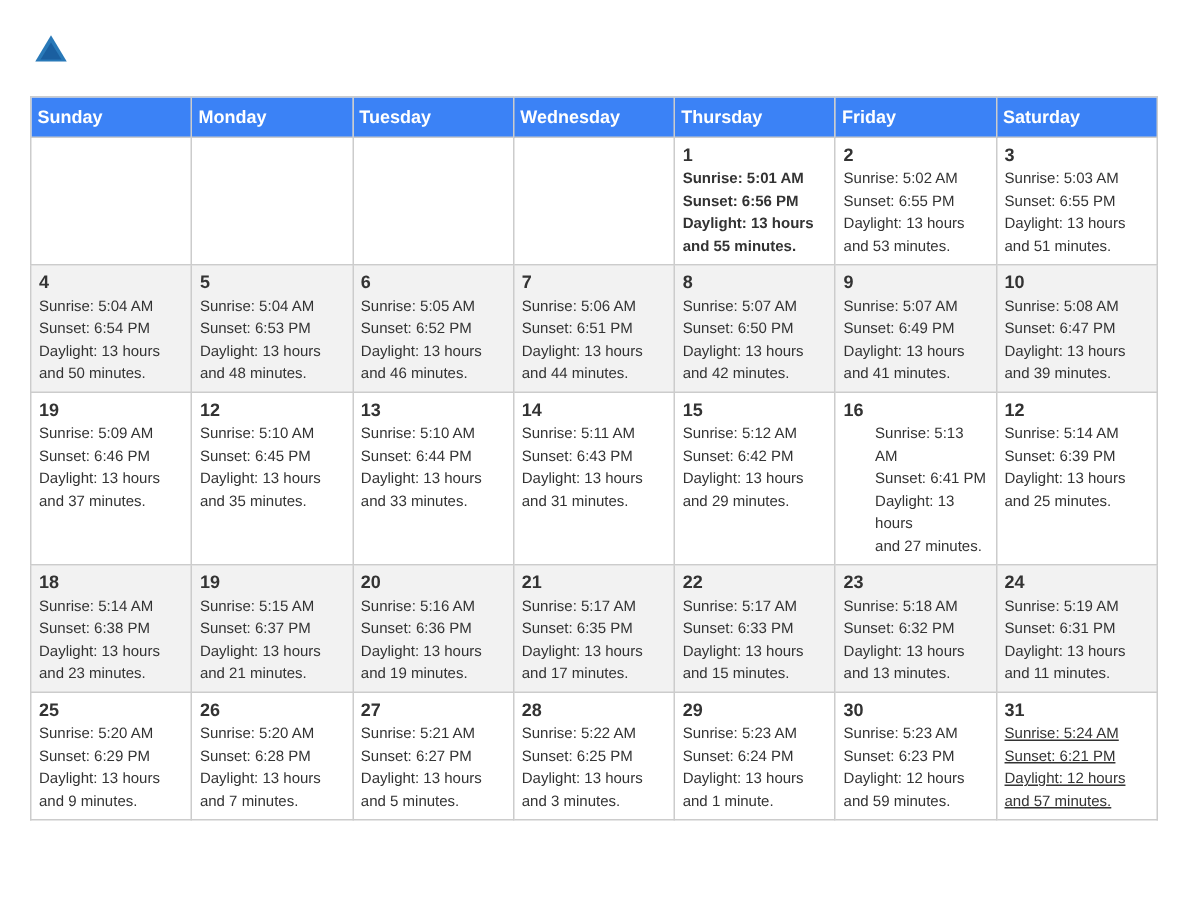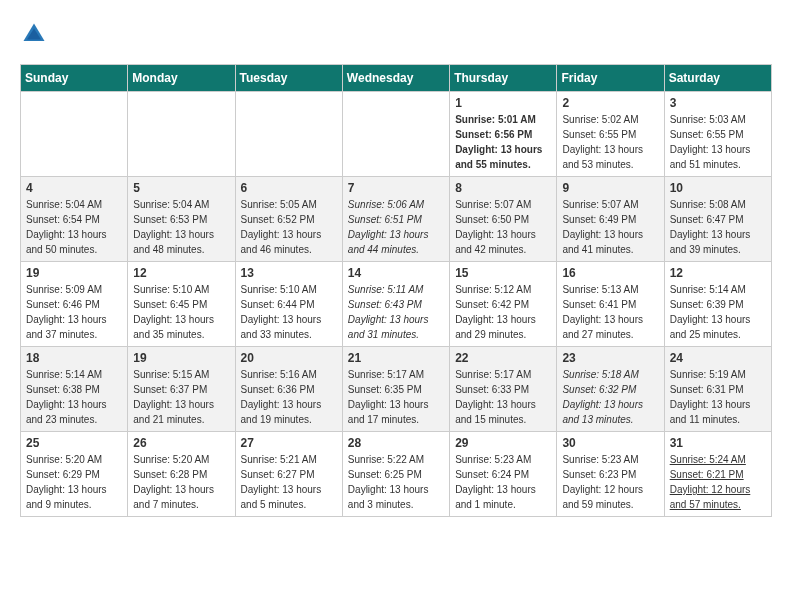--- a/index.html
+++ b/index.html
@@ -45,21 +45,21 @@
     .calendar-subtitle {
       font-size: 14px;
       color: #555;
     }
     .calendar {
       width: 100%;
       border-collapse: collapse;
       font-size: 11px;
     }
     .calendar th {
-      background: #0f766e;
+      background: #3b82f6;
       color: #fff;
       padding: 6px 4px;
       text-align: left;
       font-size: 12px;
       font-weight: bold;
       border: 1px solid #ccc;
     }
     .calendar td {
       border: 1px solid #ccc;
       vertical-align: top;
@@ -164,21 +164,21 @@
         </td>
         <td>
           <span class="day-number">6</span>
           <div class="day-info" style="white-space: pre-line;">Sunrise: 5:05 AM
 Sunset: 6:52 PM
 Daylight: 13 hours
 and 46 minutes.</div>
         </td>
         <td>
           <span class="day-number">7</span>
-          <div class="day-info" style="white-space: pre-line; font-style: italic;">Sunrise: 5:06 AM
+          <div class="day-info" style="white-space: pre-line;">Sunrise: 5:06 AM
 Sunset: 6:51 PM
 Daylight: 13 hours
 and 44 minutes.</div>
         </td>
         <td>
           <span class="day-number">8</span>
           <div class="day-info" style="white-space: pre-line;">Sunrise: 5:07 AM
 Sunset: 6:50 PM
 Daylight: 13 hours
 and 42 minutes.</div>
@@ -215,35 +215,35 @@
         </td>
         <td>
           <span class="day-number">13</span>
           <div class="day-info" style="white-space: pre-line;">Sunrise: 5:10 AM
 Sunset: 6:44 PM
 Daylight: 13 hours
 and 33 minutes.</div>
         </td>
         <td>
           <span class="day-number">14</span>
-          <div class="day-info" style="white-space: pre-line; font-style: italic;">Sunrise: 5:11 AM
+          <div class="day-info" style="white-space: pre-line;">Sunrise: 5:11 AM
 Sunset: 6:43 PM
 Daylight: 13 hours
 and 31 minutes.</div>
         </td>
         <td>
           <span class="day-number">15</span>
           <div class="day-info" style="white-space: pre-line;">Sunrise: 5:12 AM
 Sunset: 6:42 PM
 Daylight: 13 hours
 and 29 minutes.</div>
         </td>
         <td>
           <span class="day-number">16</span>
-          <div class="day-info" style="white-space: pre-line;">Sunrise: 5:13 AM
+          <div class="day-info" style="white-space: pre-line; margin-left: 21px;">Sunrise: 5:13 AM
 Sunset: 6:41 PM
 Daylight: 13 hours
 and 27 minutes.</div>
         </td>
         <td>
           <span class="day-number">12</span>
           <div class="day-info" style="white-space: pre-line;">Sunrise: 5:14 AM
 Sunset: 6:39 PM
 Daylight: 13 hours
 and 25 minutes.</div>
@@ -280,21 +280,21 @@
         </td>
         <td>
           <span class="day-number">22</span>
           <div class="day-info" style="white-space: pre-line;">Sunrise: 5:17 AM
 Sunset: 6:33 PM
 Daylight: 13 hours
 and 15 minutes.</div>
         </td>
         <td>
           <span class="day-number">23</span>
-          <div class="day-info" style="white-space: pre-line; font-style: italic;">Sunrise: 5:18 AM
+          <div class="day-info" style="white-space: pre-line;">Sunrise: 5:18 AM
 Sunset: 6:32 PM
 Daylight: 13 hours
 and 13 minutes.</div>
         </td>
         <td>
           <span class="day-number">24</span>
           <div class="day-info" style="white-space: pre-line;">Sunrise: 5:19 AM
 Sunset: 6:31 PM
 Daylight: 13 hours
 and 11 minutes.</div>

